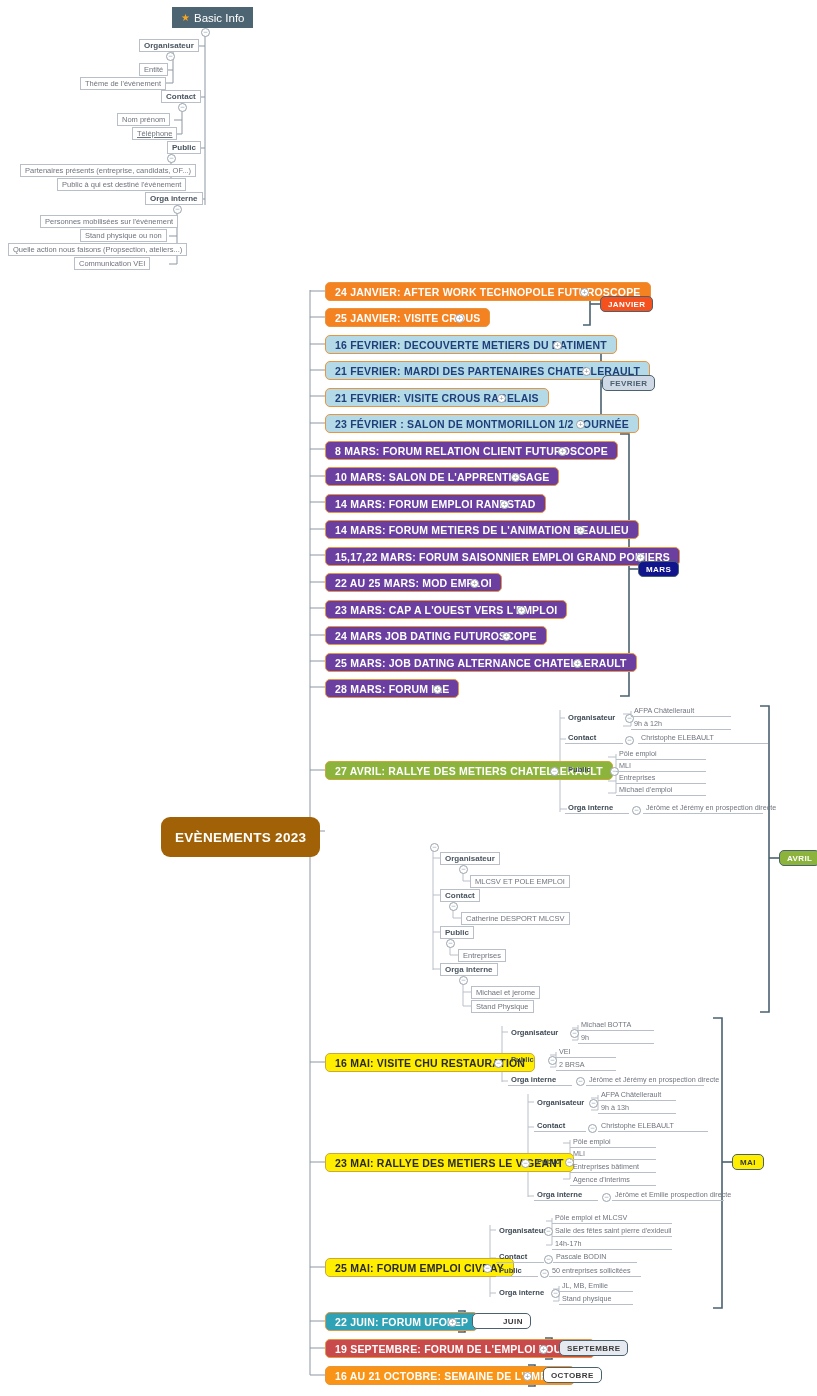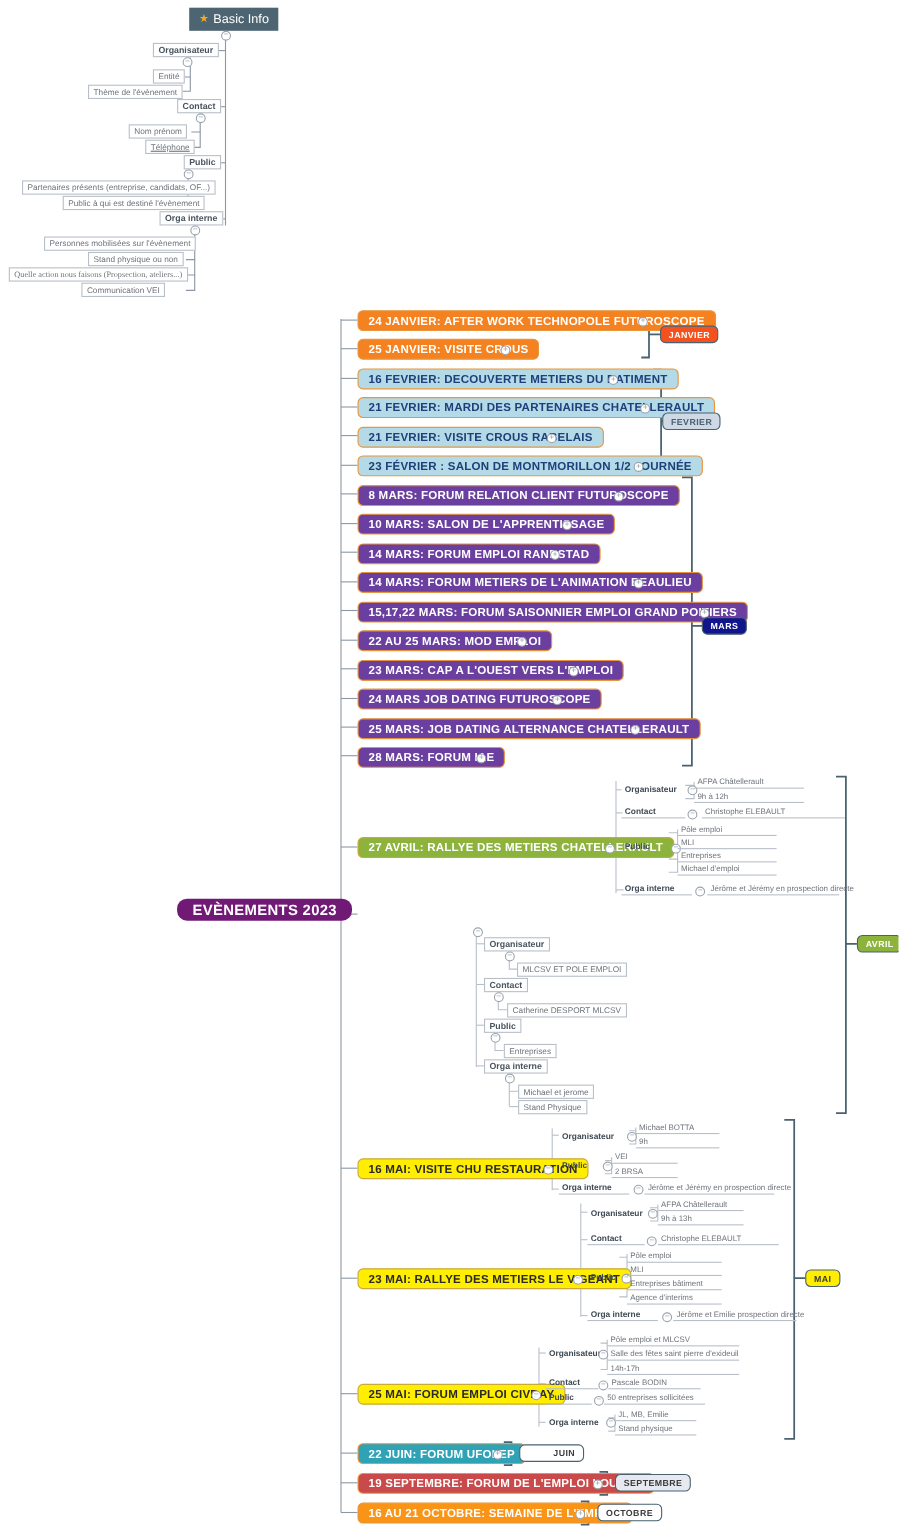--- a/index.html
+++ b/index.html
@@ -61,28 +61,28 @@
   .b-mars{background:#11158c;border:1px solid #4a6170;color:#fff;}
   .b-avril{background:#8cb33c;border:1px solid #4a6170;color:#fff;}
   .b-mai{background:#ffee00;border:1px solid #4a6170;color:#3a3a3a;}
   .b-juin{background:#ffffff;border:1px solid #4a6170;color:#3a3a3a;}
   .b-septembre{background:#e6eaf0;border:1px solid #4a6170;color:#3a3a3a;}
   .b-octobre{background:#ffffff;border:1px solid #4a6170;color:#3a3a3a;}
 
   
   #root-node{
     position:absolute;
-    background:#701a75;
+    background:#a16207;
     color:#ffffff;
     border-radius:9px;
     font-weight:bold;
     font-size:13.5px;
     letter-spacing:.3px;
     padding:0 14px;
-    height:20px;
+    height:40px;
     display:flex;align-items:center;justify-content:center;
     white-space:nowrap;
   }
 
   
   #basic-info{
     position:absolute;
     background:#4d6472;
     color:#ffffff;
     font-size:11.5px;
@@ -306,21 +306,21 @@
 
   <div class="obox strong" style="left:167px;top:141px;">Public</div>
   <div class="cglyph" style="left:167px;top:154px;">−</div>
   <div class="obox" style="left:20px;top:164px;">Partenaires présents (entreprise, candidats, OF...)</div>
   <div class="obox" style="left:57px;top:178px;">Public à qui est destiné l'évènement</div>
 
   <div class="obox strong" style="left:145px;top:192px;">Orga interne</div>
   <div class="cglyph" style="left:173px;top:205px;">−</div>
   <div class="obox" style="left:40px;top:215px;">Personnes mobilisées sur l'évènement</div>
   <div class="obox" style="left:80px;top:229px;">Stand physique ou non</div>
-  <div class="obox" style="left:8px;top:243px;font-family:Liberation Serif, serif;">Quelle action nous faisons (Propsection, ateliers...)</div>
+  <div class="obox" style="left:8px;top:243px;">Quelle action nous faisons (Propsection, ateliers...)</div>
   <div class="obox" style="left:74px;top:257px;">Communication VEI</div>
 
   <div id="root-node" style="left:161px;top:817px;">
     <span>EVÈNEMENTS 2023</span>
   </div>
 
   <div class="node ev c-janvier" style="left:325px;top:282px;">24 JANVIER: AFTER WORK TECHNOPOLE FUTUROSCOPE</div>
   <div class="cglyph" style="left:580px;top:288px;">+</div>
   <div class="node ev c-janvier" style="left:325px;top:308px;">25 JANVIER: VISITE CROUS</div>
   <div class="cglyph" style="left:455px;top:314px;">+</div>

